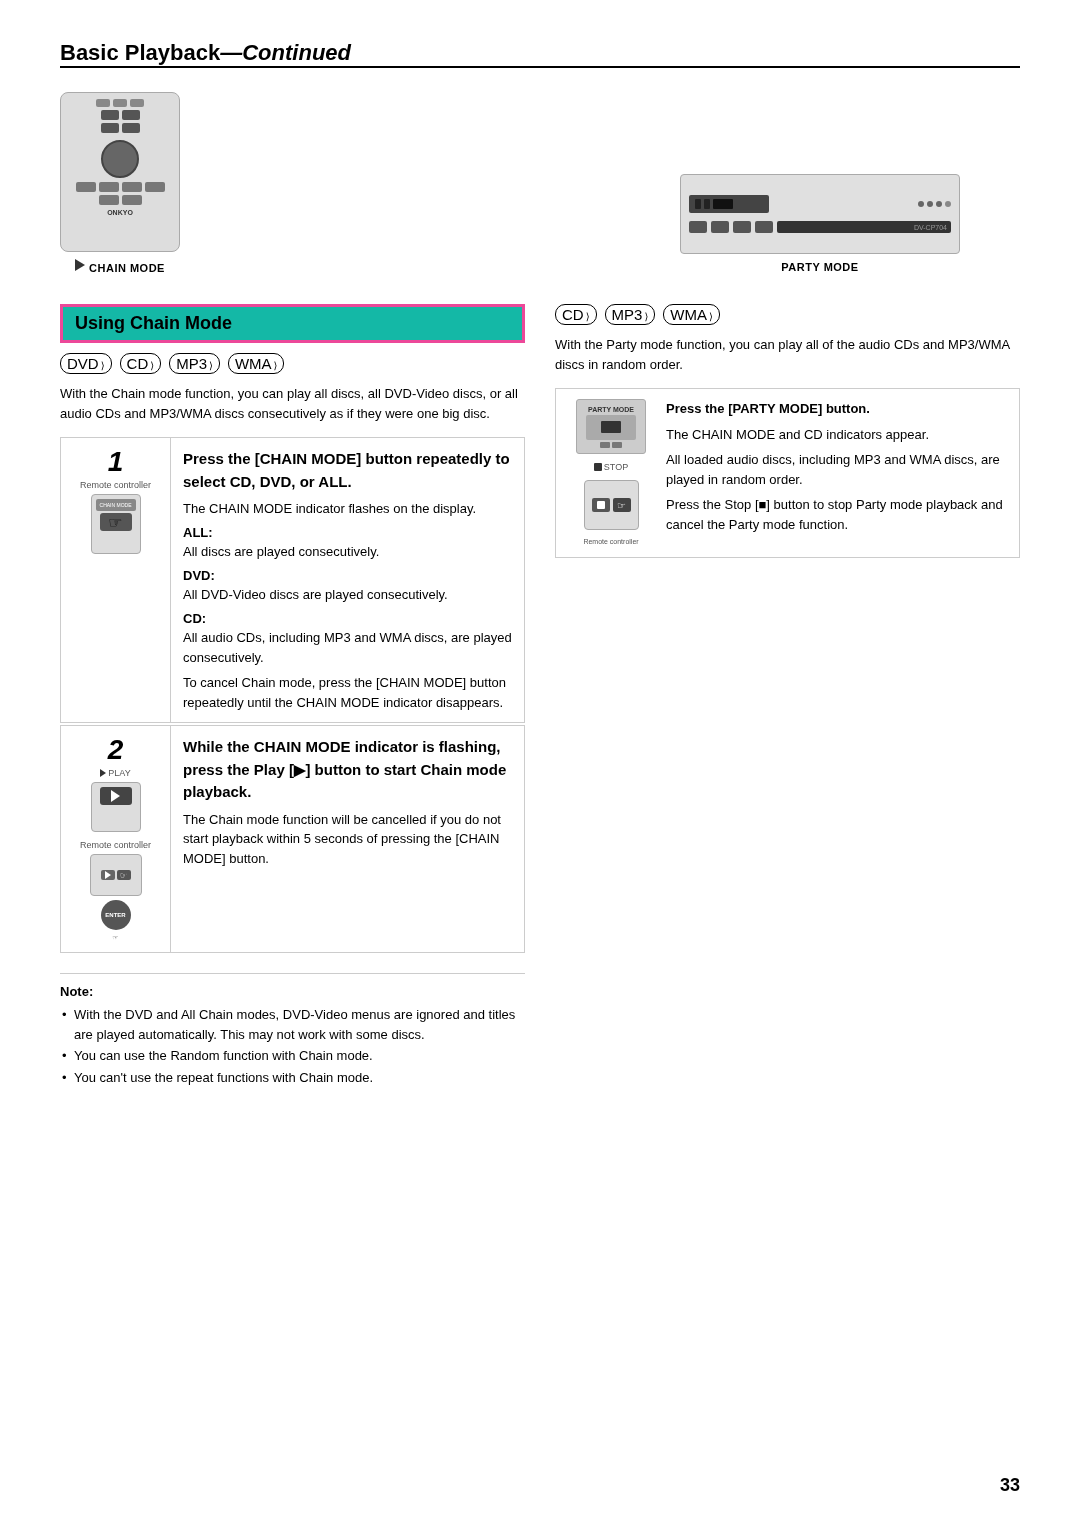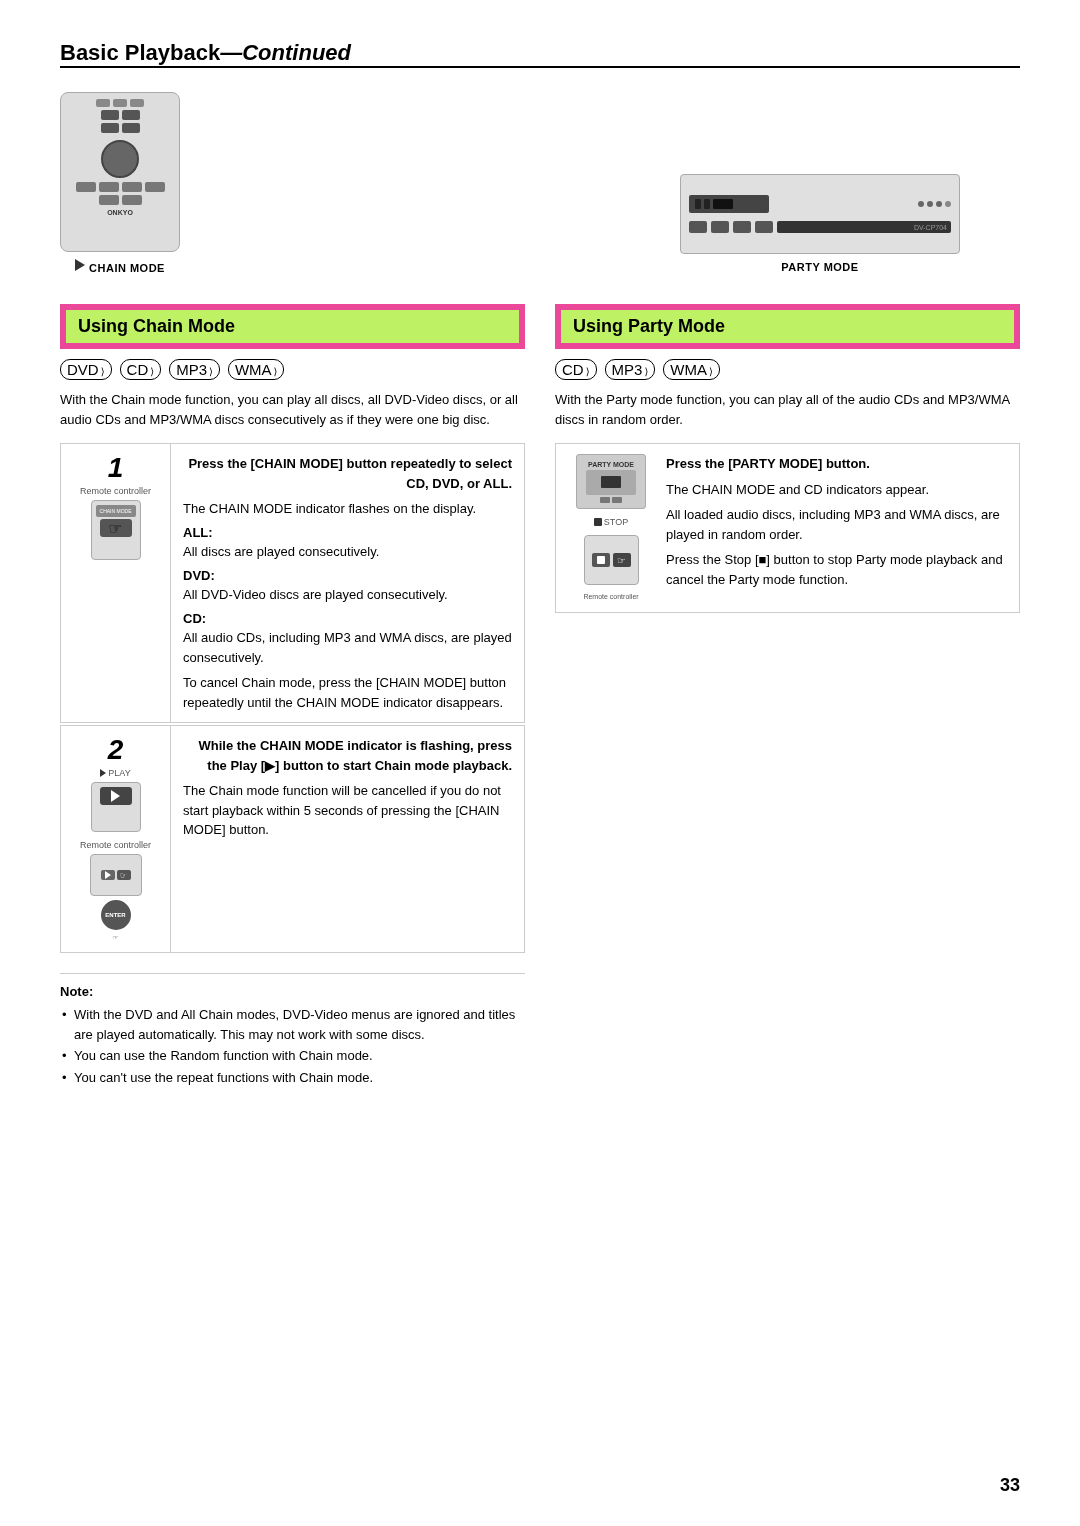--- a/index.html
+++ b/index.html
@@ -152,26 +152,26 @@
     }
     .col-left {
       flex: 1;
     }
     .col-right {
       flex: 1;
     }
 
     
     .section-header {
-      background: #bef264;
+      background: #14b8a6;
       padding: 6px 12px;
       font-size: 18px;
       font-weight: bold;
       margin-bottom: 10px;
-      border: 6px solid #ec4899;
+      border: 3px solid #ec4899;
     }
 
     
     .format-badges {
       display: flex;
       gap: 8px;
       margin-bottom: 10px;
       align-items: center;
       font-size: 12px;
     }
@@ -263,22 +263,21 @@
     }
     .step-right {
       flex: 1;
       padding: 10px 12px;
       font-size: 13px;
       line-height: 1.5;
     }
     .step-title {
       font-weight: bold;
       margin-bottom: 6px;
-      font-size: 13px;
-      text-align: right;
+      font-size: 15px;
     }
     .step-body {
       font-size: 13px;
       line-height: 1.5;
     }
     .step-subhead {
       font-weight: bold;
       margin-top: 4px;
     }
 
@@ -589,23 +588,20 @@
         <div class="notes-title">Note:</div>
         <ul class="notes-list">
           <li>With the DVD and All Chain modes, DVD-Video menus are ignored and titles are played automatically. This may not work with some discs.</li>
           <li>You can use the Random function with Chain mode.</li>
           <li>You can't use the repeat functions with Chain mode.</li>
         </ul>
       </div>
     </div>
 
     <div class="col-right">
-      <div class="section-header">
-        <span>Using Party Mode</span>
-      </div>
 
       <div class="format-badges">
         <span class="format-badge">CD</span>
         <span class="format-badge">MP3</span>
         <span class="format-badge">WMA</span>
       </div>
 
       <p class="description">With the Party mode function, you can play all of the audio CDs and MP3/WMA discs in random order.</p>
 
       <div class="party-step">

